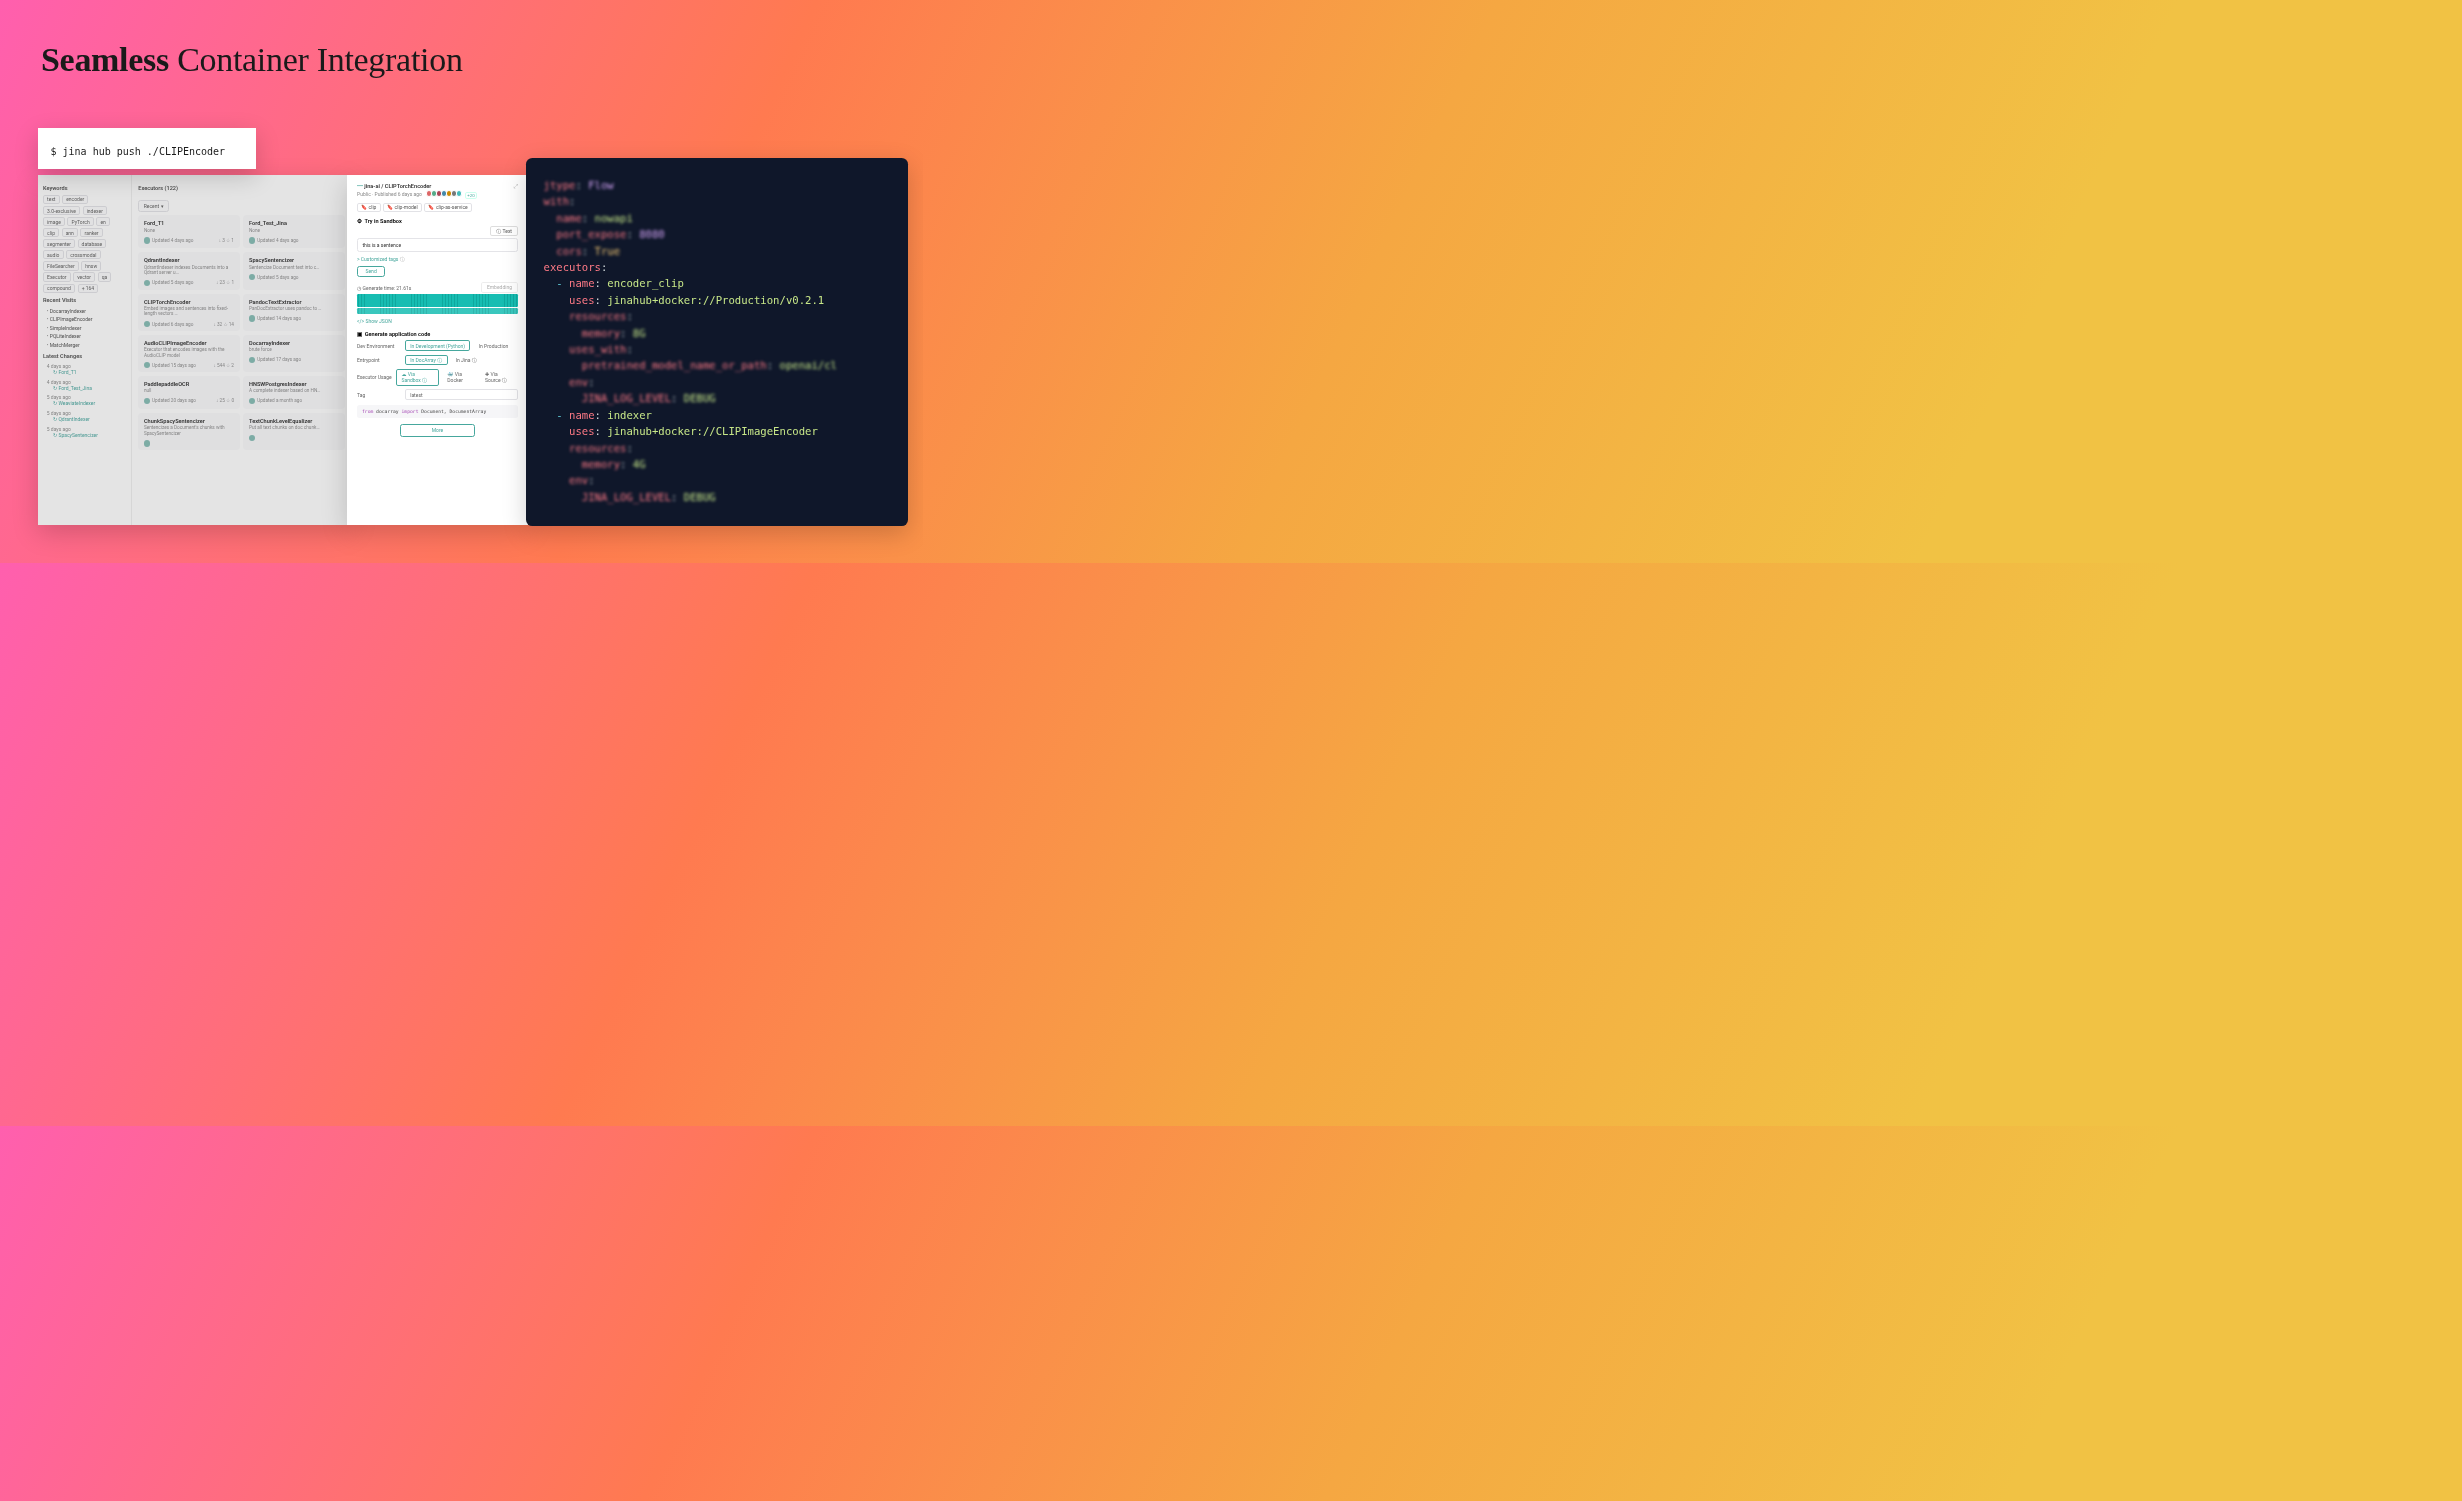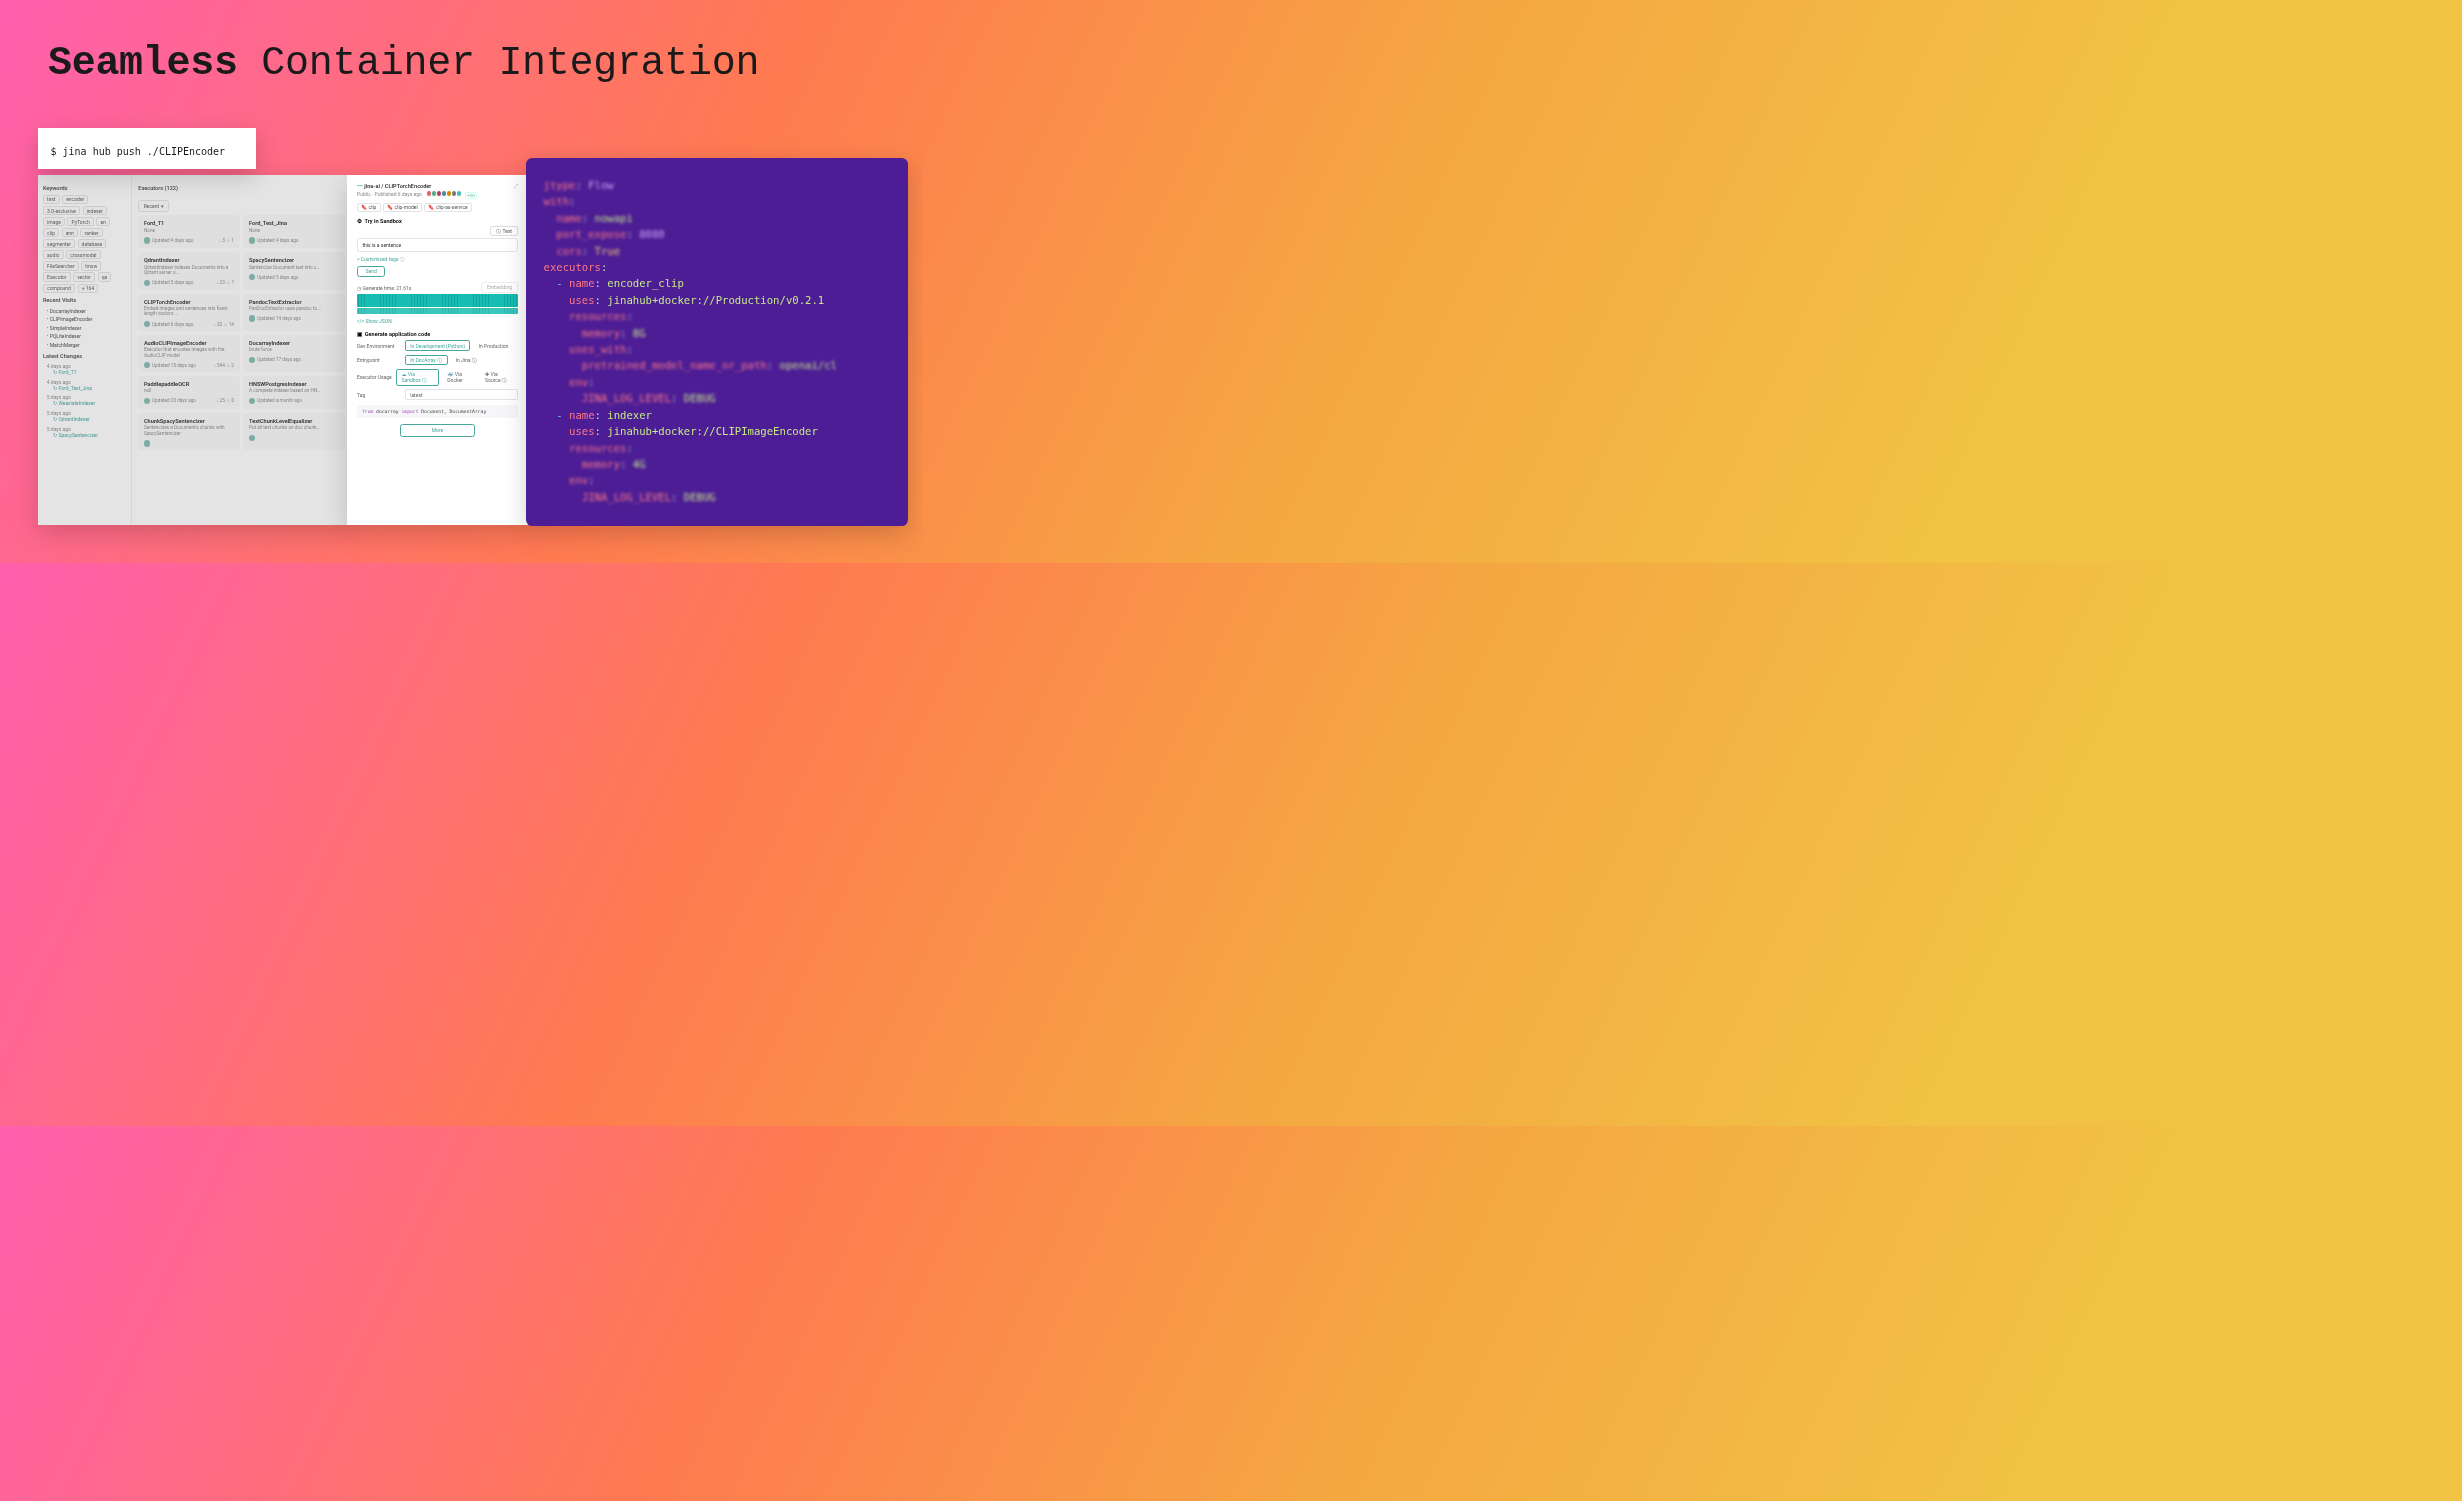--- a/index.html
+++ b/index.html
@@ -8,25 +8,24 @@
     height: 563px;
     font-family: -apple-system, BlinkMacSystemFont, "Segoe UI", Roboto, Helvetica, Arial, sans-serif;
     background: linear-gradient(115deg, #ff5fae 0%, #ff7a50 30%, #f5a742 55%, #f1c244 80%);
     overflow: hidden;
     position: relative;
   }
   .headline {
     position: absolute;
     left: 41px;
     top: 41px;
-    font-family: Liberation Mono, monospace;
-    font-size: 40px;
+    font-family: Liberation Serif, serif;
+    font-size: 34px;
     color: #1a1a1a;
     letter-spacing: -0.3px;
-    margin-left: 7px;
   }
   .headline .bold { font-weight: 700; }
   .headline .norm { font-weight: 400; }
 
   .card {
     position: absolute;
     background: #fff;
     border-radius: 0;
     box-shadow: 0 7.5px 25px rgba(0,0,0,0.18);
   }
@@ -157,21 +156,21 @@
     margin-top: 6.3px; text-align: center;
     border: 0.6px solid #46a79d; color: #46a79d;
     padding: 2.5px 0; border-radius: 2.5px; font-size: 5px;
     width: 75px; margin-left: auto; margin-right: auto;
   }
 
   
   .yaml-card {
     left: 526px; top: 158px;
     width: 382px; height: 368px;
-    background: #4c1d95;
+    background: #0f172a;
     border-radius: 6.3px;
     padding: 19px 17.5px;
     z-index: 3;
     font-family: ui-monospace, Menlo, Consolas, monospace;
     font-size: 10.6px;
     line-height: 1.55;
     color: #cfd8db;
     overflow: hidden;
   }
   .yk { color: #ff7a86; }   

